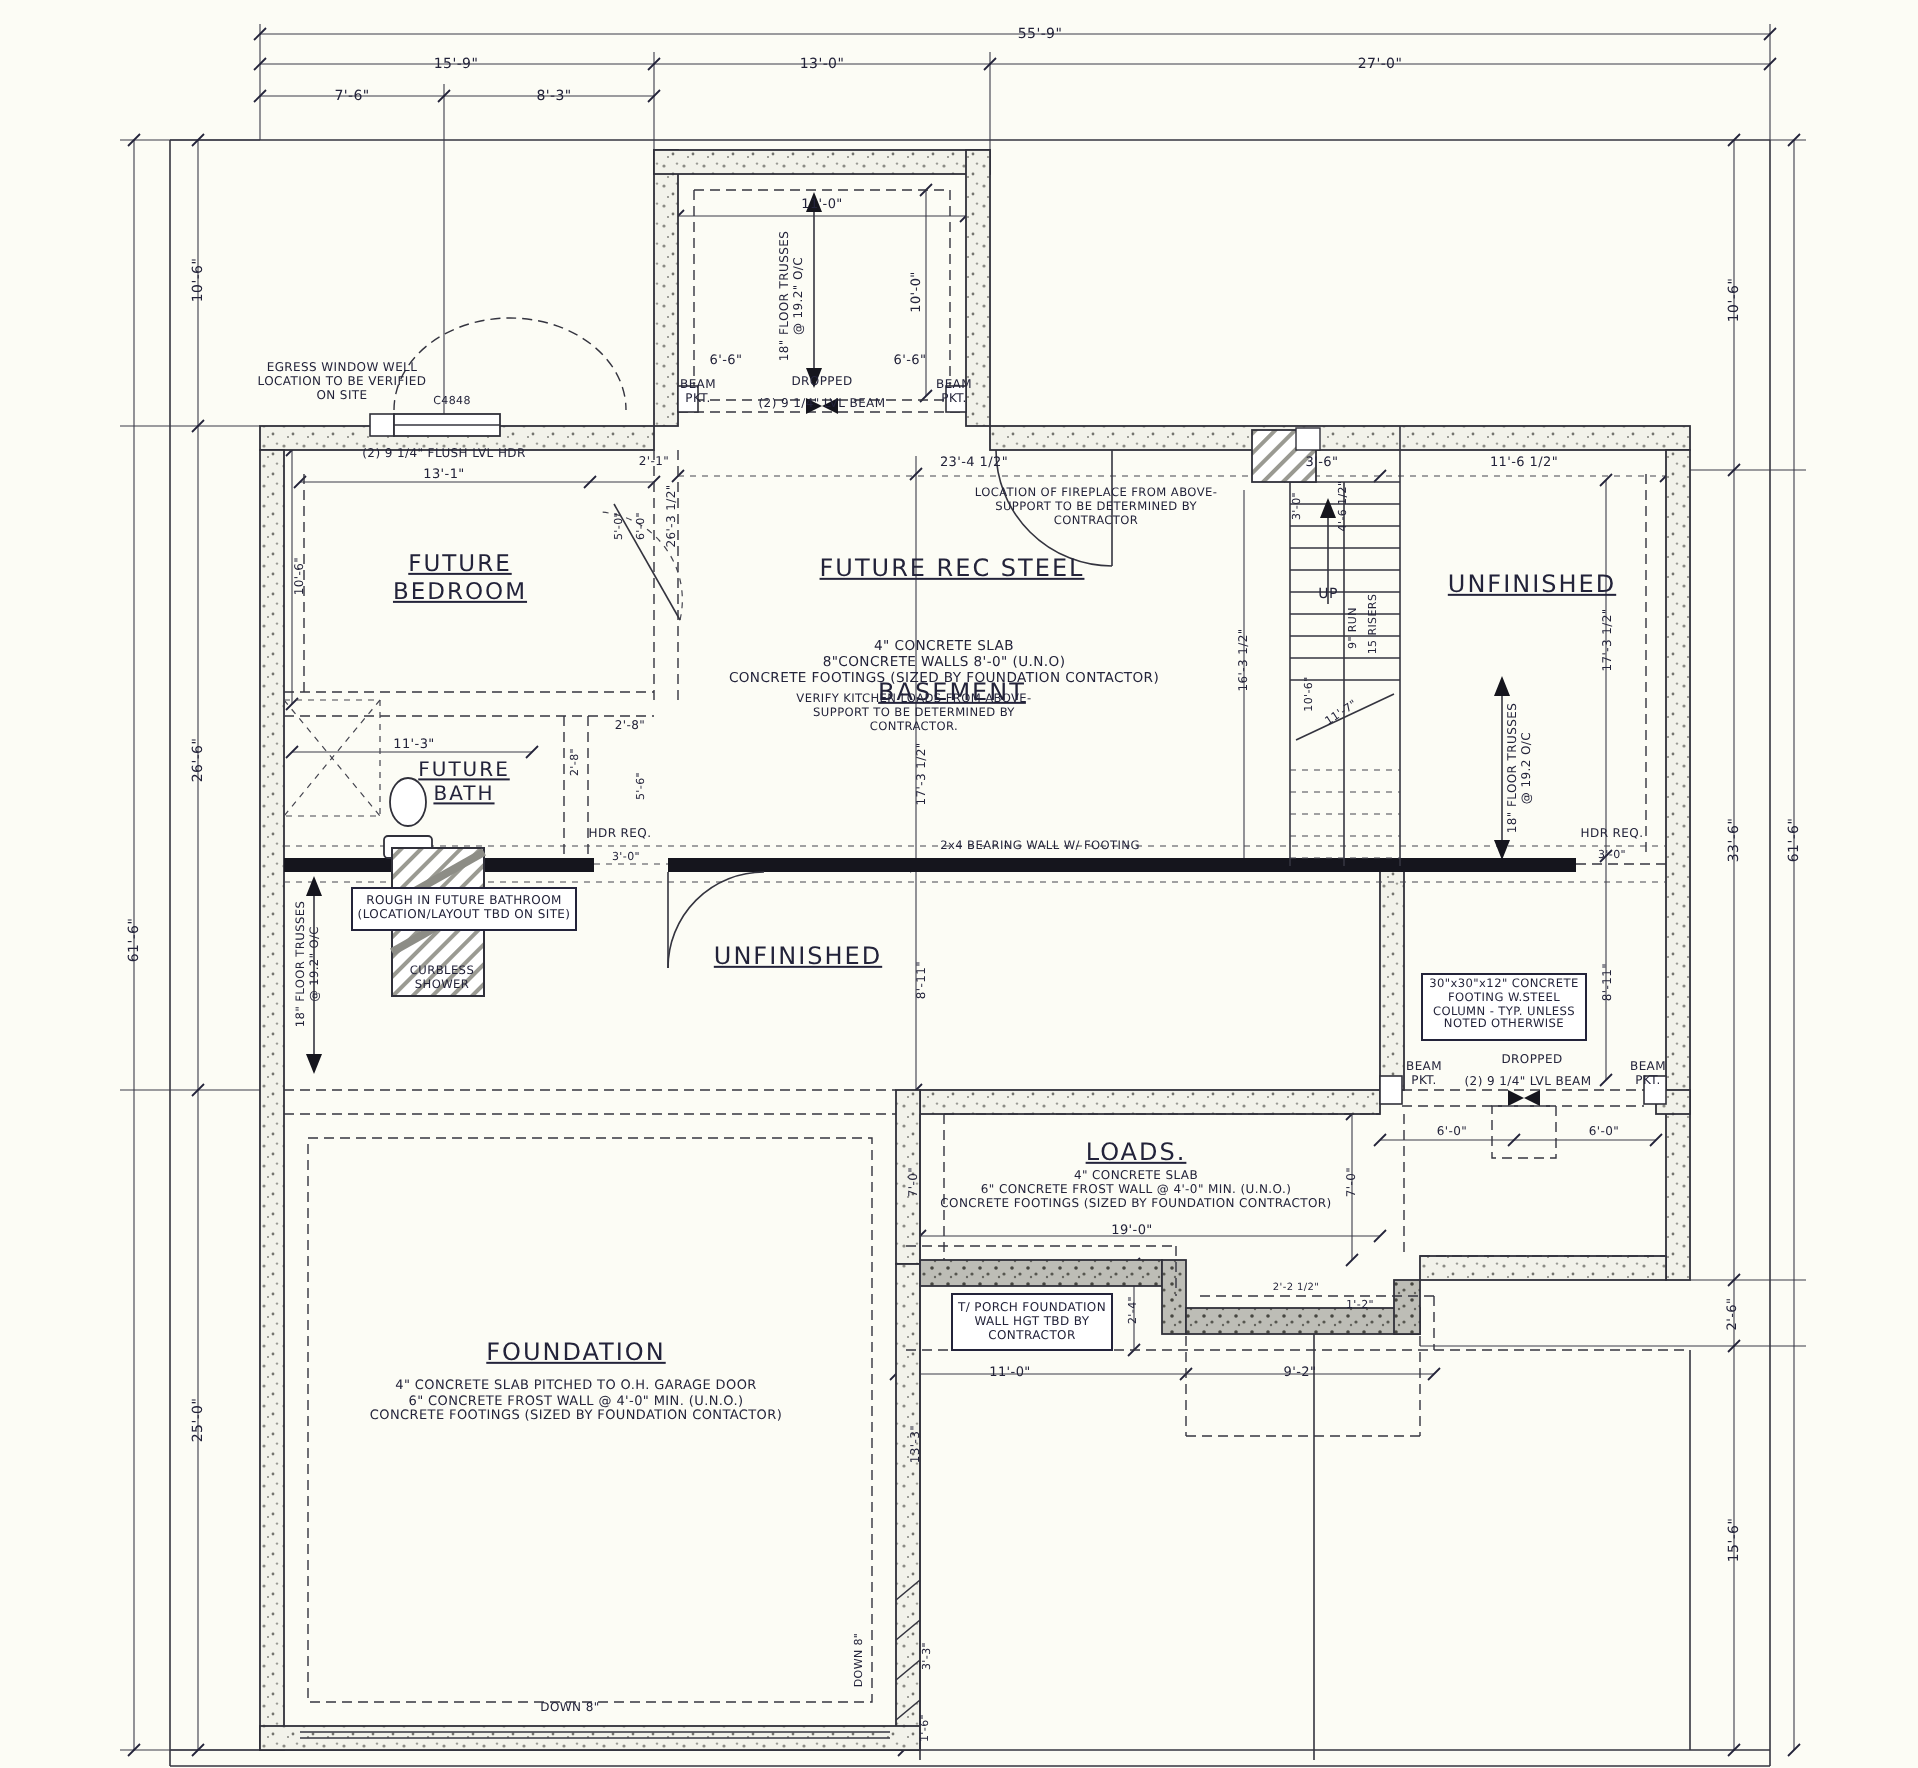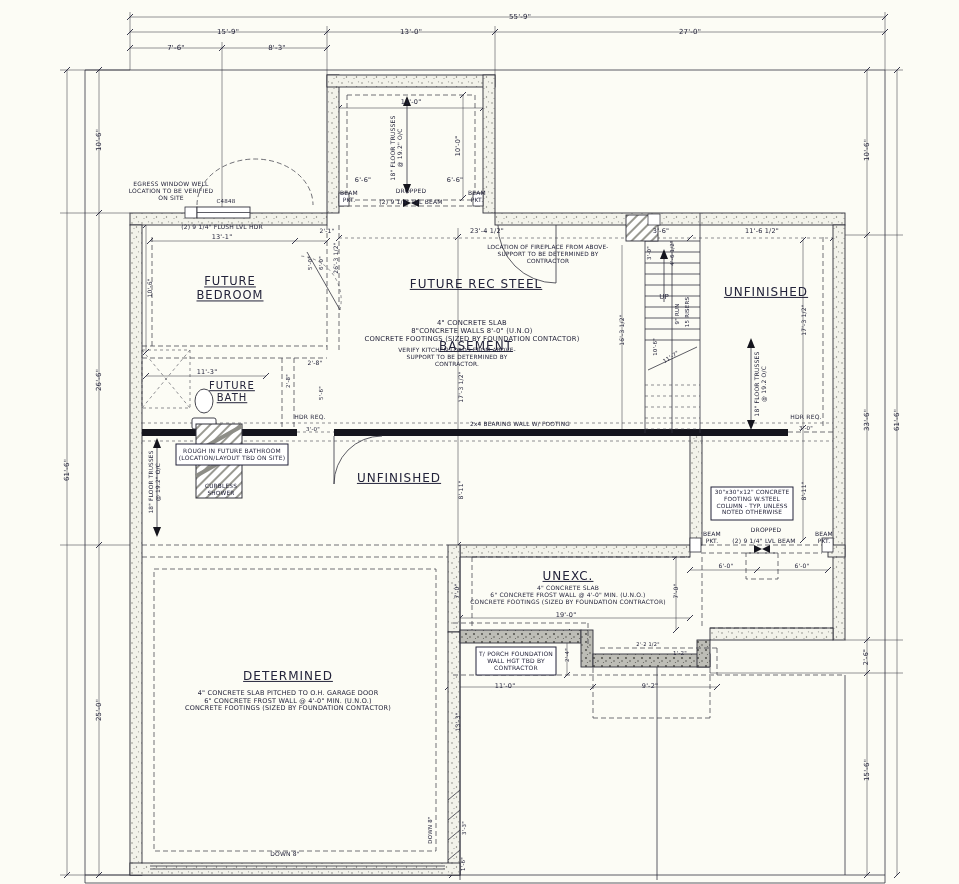--- a/index.html
+++ b/index.html
@@ -413,37 +413,37 @@
 COLUMN - TYP. UNLESS
 NOTED OTHERWISE</div>
       <div class="lbl" style="left: 712px; top: 537px; font-size: 6px; transform: translate(-50%, -50%);">BEAM
 PKT.</div>
       <div class="lbl" style="left: 824px; top: 537px; font-size: 6px; transform: translate(-50%, -50%);">BEAM
 PKT.</div>
       <div class="lbl" style="left: 766px; top: 530px; font-size: 6px; transform: translate(-50%, -50%);">DROPPED</div>
       <div class="lbl" style="left: 764px; top: 541px; font-size: 6px; transform: translate(-50%, -50%);">(2) 9 1/4" LVL BEAM</div>
       <div class="lbl" style="left: 726px; top: 566px; font-size: 6px; transform: translate(-50%, -50%);">6'-0"</div>
       <div class="lbl" style="left: 802px; top: 566px; font-size: 6px; transform: translate(-50%, -50%);">6'-0"</div>
-      <div class="lbl u" style="left: 568px; top: 576px; font-size: 12px; transform: translate(-50%, -50%);">UNEXC.</div>
+      <div class="lbl u" style="left: 568px; top: 576px; font-size: 12px; transform: translate(-50%, -50%);">LOADS.</div>
       <div class="lbl" style="left: 568px; top: 595px; font-size: 6px; transform: translate(-50%, -50%);">4" CONCRETE SLAB
 6" CONCRETE FROST WALL @ 4'-0" MIN. (U.N.O.)
 CONCRETE FOOTINGS (SIZED BY FOUNDATION CONTRACTOR)</div>
       <div class="lbl" style="left: 566px; top: 616px; font-size: 6.5px; transform: translate(-50%, -50%);">19'-0"</div>
       <div class="lbl" style="left: 457px; top: 591px; font-size: 6px; transform: translate(-50%, -50%) rotate(-90deg);">7'-0"</div>
       <div class="lbl" style="left: 676px; top: 591px; font-size: 6px; transform: translate(-50%, -50%) rotate(-90deg);">7'-0"</div>
       <div class="lbl" style="left: 516px; top: 661px; font-size: 6px; transform: translate(-50%, -50%);">T/ PORCH FOUNDATION
 WALL HGT TBD BY
 CONTRACTOR</div>
       <div class="lbl" style="left: 567px; top: 655px; font-size: 5.5px; transform: translate(-50%, -50%) rotate(-90deg);">2'-4"</div>
       <div class="lbl" style="left: 648px; top: 645px; font-size: 5px; transform: translate(-50%, -50%);">2'-2 1/2"</div>
       <div class="lbl" style="left: 680px; top: 653px; font-size: 5.5px; transform: translate(-50%, -50%);">1'-2"</div>
       <div class="lbl" style="left: 505px; top: 687px; font-size: 6.5px; transform: translate(-50%, -50%);">11'-0"</div>
       <div class="lbl" style="left: 650px; top: 687px; font-size: 6.5px; transform: translate(-50%, -50%);">9'-2"</div>
       <div class="lbl" style="left: 458px; top: 722px; font-size: 6px; transform: translate(-50%, -50%) rotate(-90deg);">13'-3"</div>
-      <div class="lbl u" style="left: 288px; top: 676px; font-size: 12px; transform: translate(-50%, -50%);">DETERMINED</div>
+      <div class="lbl u" style="left: 288px; top: 676px; font-size: 12px; transform: translate(-50%, -50%);">FOUNDATION</div>
       <div class="lbl" style="left: 288px; top: 701px; font-size: 6.5px; transform: translate(-50%, -50%);">4" CONCRETE SLAB PITCHED TO O.H. GARAGE DOOR
 6" CONCRETE FROST WALL @ 4'-0" MIN. (U.N.O.)
 CONCRETE FOOTINGS (SIZED BY FOUNDATION CONTACTOR)</div>
       <div class="lbl" style="left: 285px; top: 854px; font-size: 6px; transform: translate(-50%, -50%);">DOWN 8"</div>
       <div class="lbl" style="left: 430px; top: 830px; font-size: 5.5px; transform: translate(-50%, -50%) rotate(-90deg);">DOWN 8"</div>
       <div class="lbl" style="left: 464px; top: 828px; font-size: 5.5px; transform: translate(-50%, -50%) rotate(-90deg);">3'-3"</div>
       <div class="lbl" style="left: 463px; top: 864px; font-size: 5.5px; transform: translate(-50%, -50%) rotate(-90deg);">1'-6"</div>
     </div>
 </div>
 

